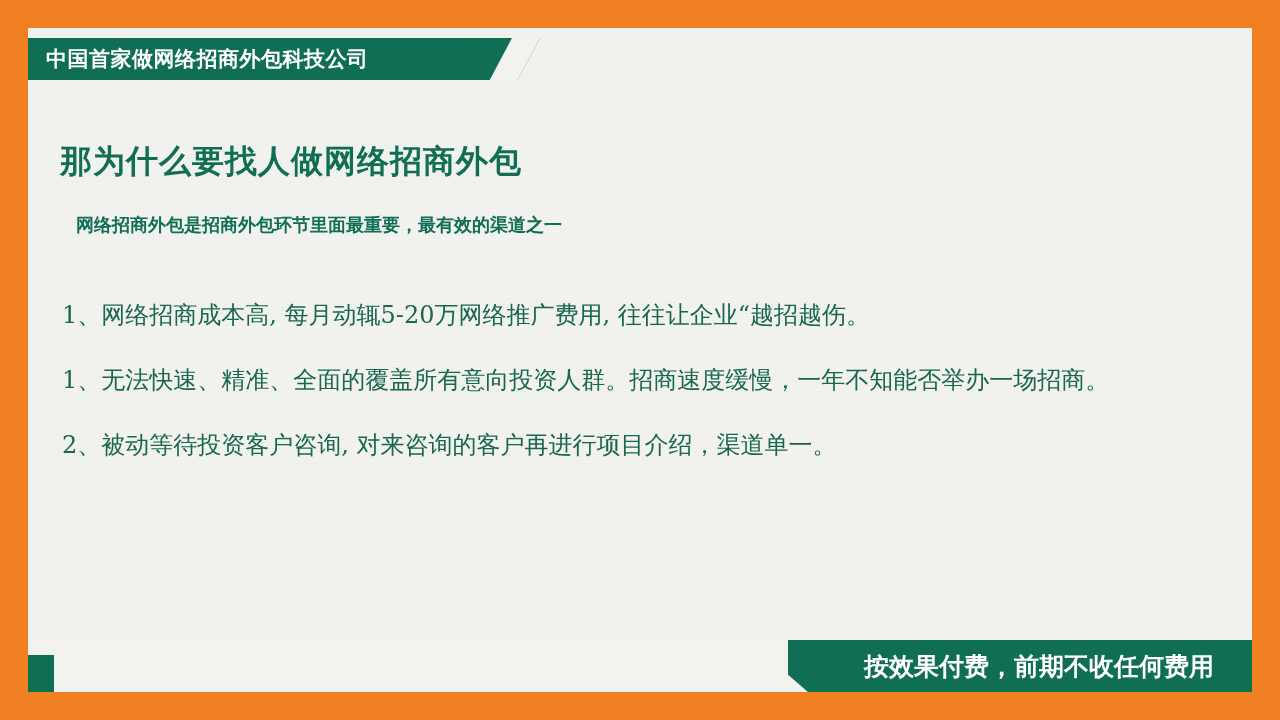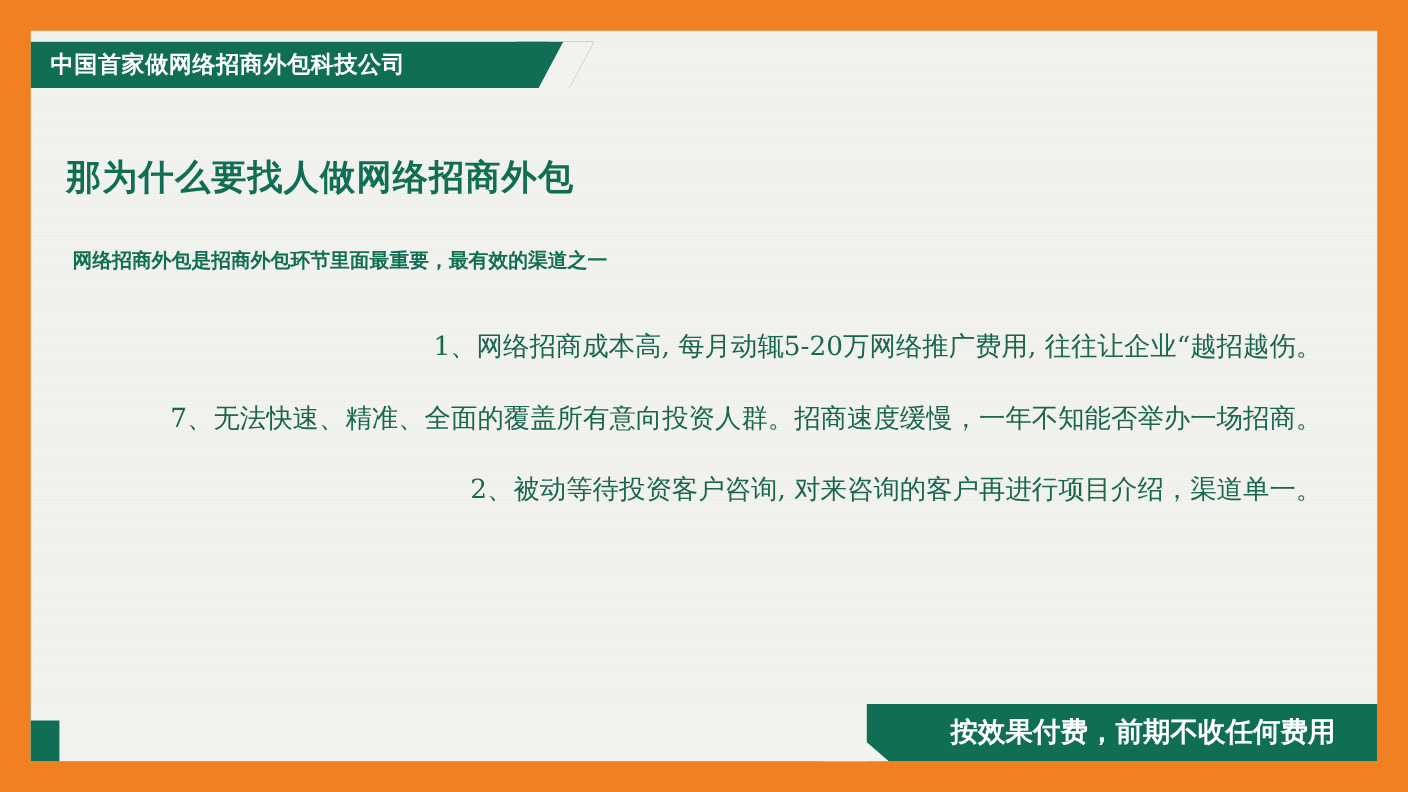--- a/index.html
+++ b/index.html
@@ -84,44 +84,42 @@
     color: #0f6e53;
     font-size: 32px;
     font-weight: bold;
     letter-spacing: 1px;
     white-space: nowrap;
     text-align: center;
   }
   
   .subtitle {
     position: absolute;
-    left: 66px;
+    left: 76px;
     top: 210px;
     color: #0f6e53;
     font-size: 18px;
     font-weight: bold;
     line-height: 30px;
     white-space: nowrap;
-    margin-top: 12px;
   }
   
   .body-list {
     position: absolute;
     left: 62px;
     top: 295px;
     width: 1140px;
     color: #19674f;
     font-family: "DejaVu Serif", "Liberation Serif", serif;
     font-size: 24px;
     line-height: 40px;
   }
   .body-item {
     margin-bottom: 25px;
     letter-spacing: 0px;
-    text-align: right;
   }
   
   .bottom-bar {
     position: absolute;
     left: 28px;
     top: 640px;
     width: 1224px;
     height: 52px;
     background: #0f6e53;
   }
@@ -176,21 +174,21 @@
   <div class="top-banner-text">中国首家做网络招商外包科技公司</div>
 
   <div class="title">那为什么要找人做网络招商外包</div>
 
   <div class="subtitle">
     <div>网络招商外包是招商外包环节里面最重要，最有效的渠道之一</div>
   </div>
 
   <div class="body-list">
     <div class="body-item">1、网络招商成本高, 每月动辄5-20万网络推广费用, 往往让企业“越招越伤。</div>
-    <div class="body-item">7、无法快速、精准、全面的覆盖所有意向投资人群。招商速度缓慢，一年不知能否举办一场招商。</div>
+    <div class="body-item">1、无法快速、精准、全面的覆盖所有意向投资人群。招商速度缓慢，一年不知能否举办一场招商。</div>
     <div class="body-item">2、被动等待投资客户咨询, 对来咨询的客户再进行项目介绍，渠道单一。</div>
   </div>
 
   <div class="bottom-bar"></div>
   <div class="bottom-cut"></div>
   <div class="bottom-cut-tri"></div>
   <div class="bottom-left-tab"></div>
   <div class="bottom-text">按效果付费，前期不收任何费用</div>
 
 </div>

